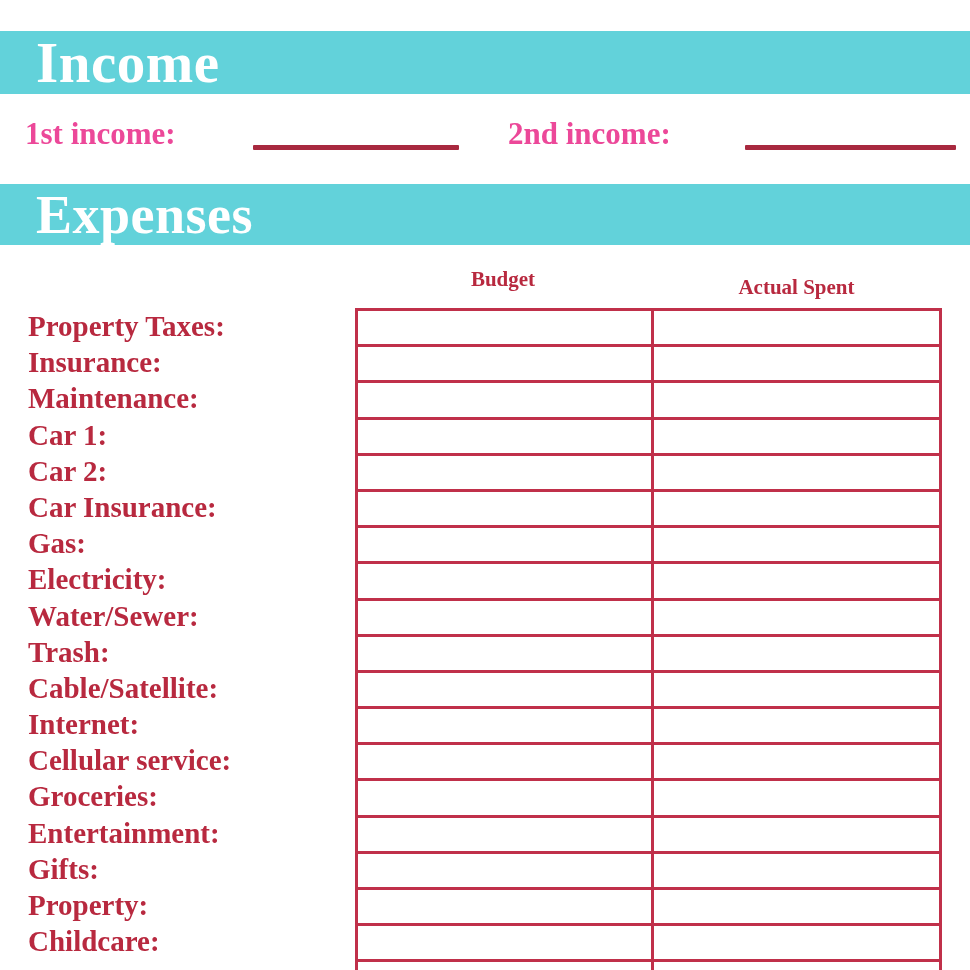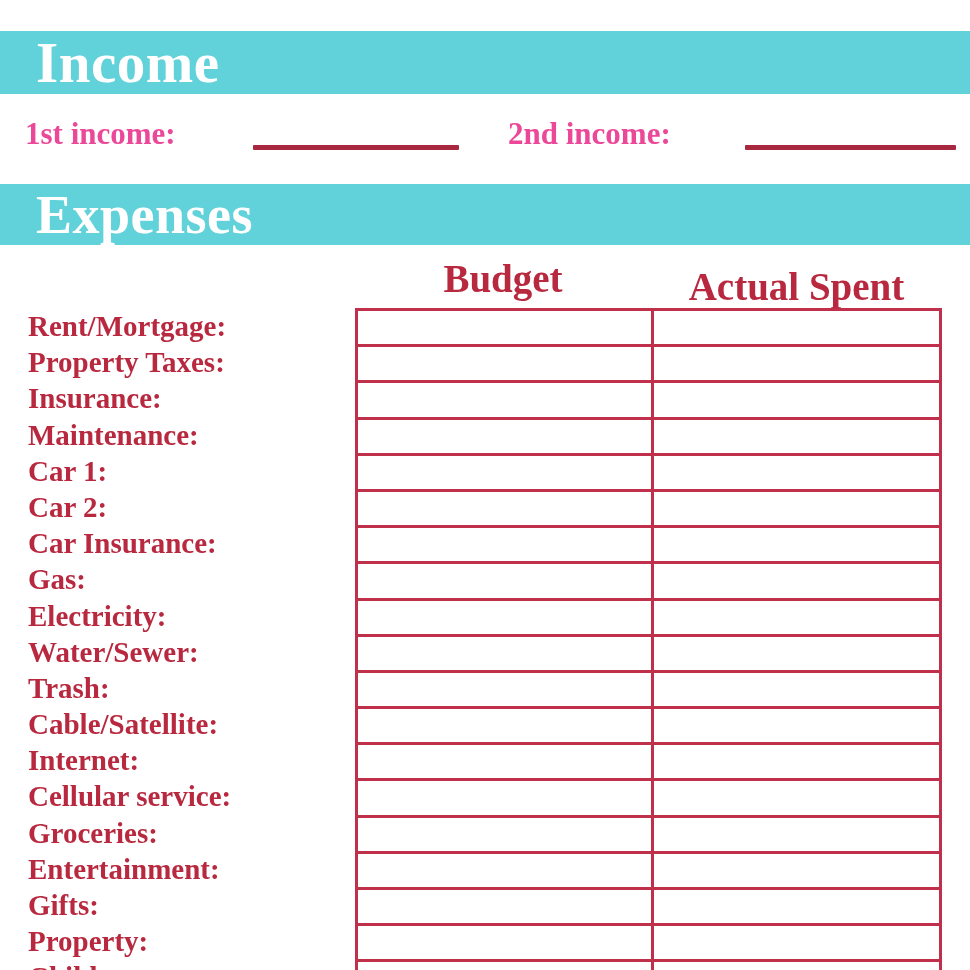--- a/index.html
+++ b/index.html
@@ -67,21 +67,21 @@
     border-radius: 1px;
   }
   #income1-blank { left: 253px; top: 145px; width: 206px; }
   #income2-blank { left: 745px; top: 145px; width: 211px; }
 
   
   .col-head {
     position: absolute;
     color: #b8293f;
     font-weight: bold;
-    font-size: 39px;
+    font-size: 21px;
     line-height: 34px;
     text-align: center;
     white-space: nowrap;
     font-family: "Liberation Serif", "DejaVu Serif", serif;
   }
   #head-budget { left: 355px; top: 262px; width: 296px; }
   #head-actual { left: 651px; top: 262px; width: 291px; margin-top: 8px; }
 
   
   #expense-labels {
@@ -143,21 +143,20 @@
   <div class="income-label" id="income2-label">2nd income:</div>
   <div class="income-blank" id="income2-blank"></div>
 
   <div class="band" id="band-expenses"></div>
   <div class="band-title" id="expenses-title">Expenses</div>
 
   <div class="col-head" id="head-budget">Budget</div>
   <div class="col-head" id="head-actual">Actual Spent</div>
 
   <div id="expense-labels">
-      <div class="expense-label">Rent/Mortgage:</div>
       <div class="expense-label">Property Taxes:</div>
       <div class="expense-label">Insurance:</div>
       <div class="expense-label">Maintenance:</div>
       <div class="expense-label">Car 1:</div>
       <div class="expense-label">Car 2:</div>
       <div class="expense-label">Car Insurance:</div>
       <div class="expense-label">Gas:</div>
       <div class="expense-label">Electricity:</div>
       <div class="expense-label">Water/Sewer:</div>
       <div class="expense-label">Trash:</div>

